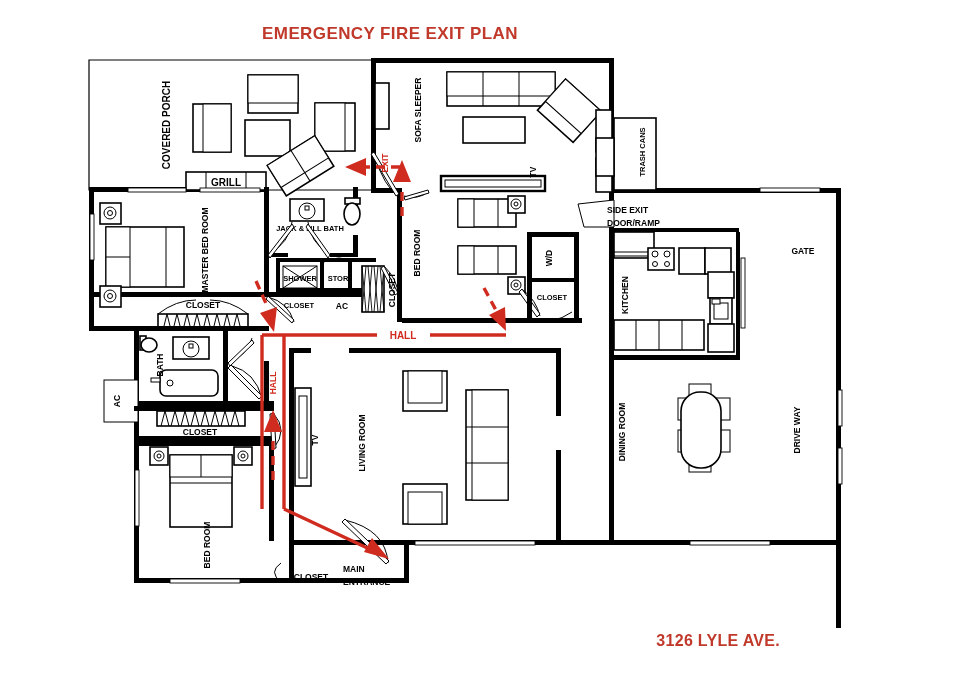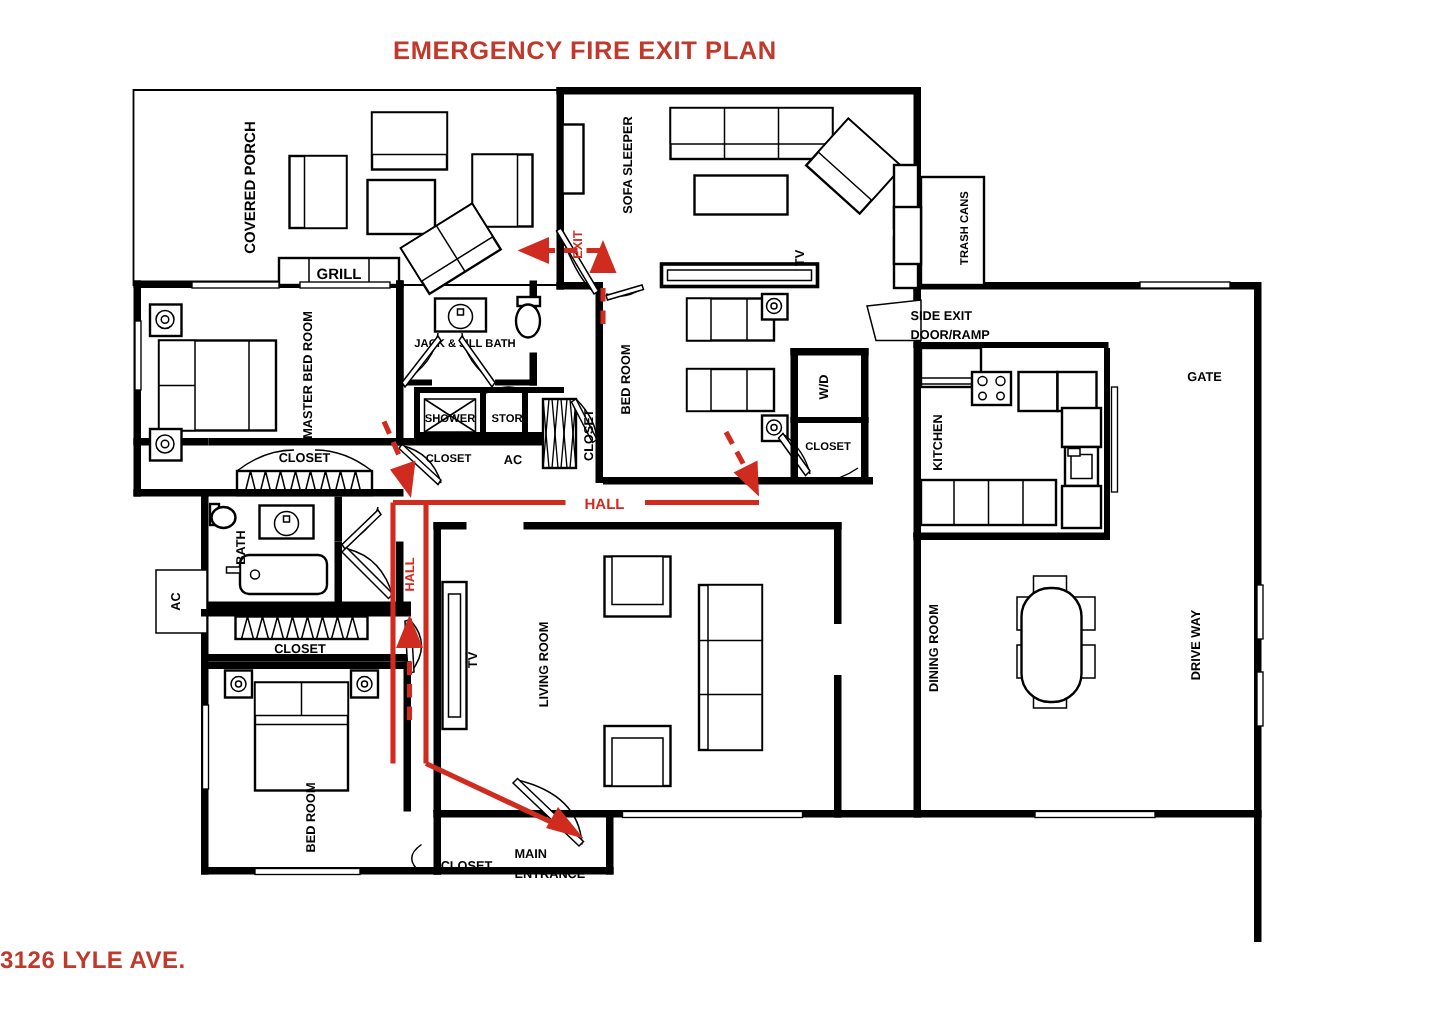--- a/index.html
+++ b/index.html
@@ -10,21 +10,21 @@
     color:#000;
   }
   #page{position:relative;width:780px;height:679px;background:#fff;}
   .title-text{
     position:absolute;left:0;right:0;top:24px;
     text-align:center;font-size:17px;font-weight:bold;
     letter-spacing:.4px;color:#c0392b;
   }
   .addr-text{
     position:absolute;left:0;right:0;top:632px;
-    text-align:left;font-size:16px;font-weight:bold;
+    text-align:right;font-size:16px;font-weight:bold;
     letter-spacing:.3px;color:#c0392b;
   }
   svg#plan{position:absolute;left:0;top:0;}
   
   .wall{fill:#000;}
   .thinwall{fill:none;stroke:#000;stroke-width:1.2;}
   .furn{fill:#fff;stroke:#000;stroke-width:1.6;}
   .furn-l{fill:#fff;stroke:#000;stroke-width:1;}
   .furn-th{fill:#fff;stroke:#000;stroke-width:2.4;}
   .win{fill:#ffffff;stroke:#000;stroke-width:.9;}

